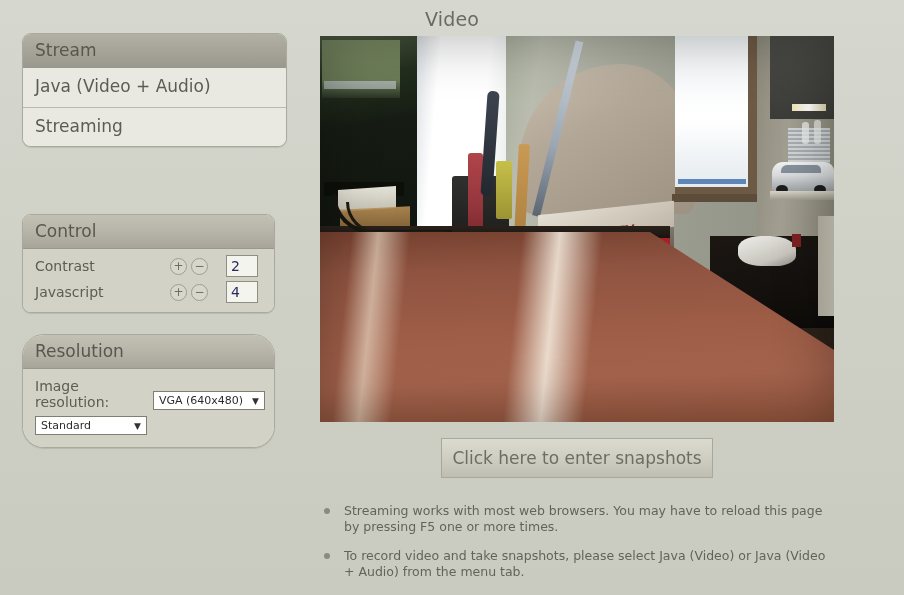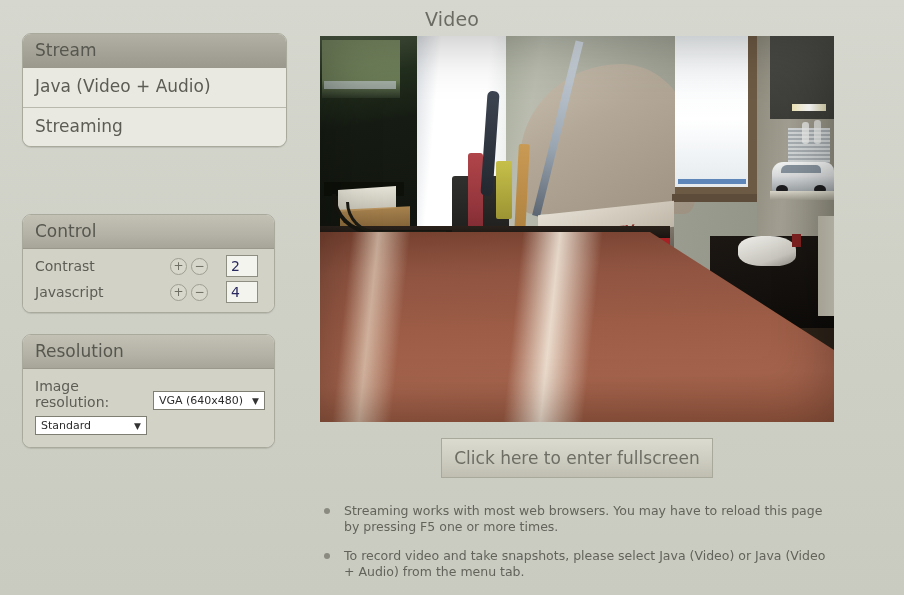--- a/index.html
+++ b/index.html
@@ -93,21 +93,21 @@
     border: 1px solid #8e8e82;
     background: #f4f4ee;
     color: #2a2a60;
     font-size: 14px;
     font-family: "DejaVu Sans", sans-serif;
     padding: 0 4px;
     text-align: left;
   }
 
   
-  #resolution-panel { left: 22px; top: 334px; width: 253px; }
+  #resolution-panel { left: 22px; top: 334px; width: 253px; border-radius: 22px; }
   .res-rows { padding: 6px 0 9px 0; background: #d2d2c7; }
   .res-row {
     display: flex;
     align-items: flex-end;
     padding: 3px 8px 3px 12px;
   }
   .res-label {
     font-size: 14px;
     color: #5d5d55;
     flex: 0 0 118px;
@@ -489,21 +489,21 @@
     <div class="vid-layer v-paper"></div>
     <div class="vid-layer v-woodpanel"></div>
     <div class="vid-layer v-deskedge"></div>
     <div class="vid-layer v-cable1"></div>
     <div class="vid-layer v-cable2"></div>
     <div class="vid-layer v-desk"></div>
     <div class="vid-layer v-rightcorner"></div>
     <div class="vid-layer v-vignette"></div>
   </div>
 
-  <div id="fullscreen-button">Click here to enter fullscreen</div>
+  <div id="fullscreen-button">Click here to enter snapshots</div>
 
   <div id="notes">
     <div class="note">
       <span class="bullet"></span>
       <span>Streaming works with most web browsers. You may have to reload this page by pressing F5 one or more times.</span>
     </div>
     <div class="note">
       <span class="bullet"></span>
       <span>To record video and take snapshots, please select Java (Video) or Java (Video + Audio) from the menu tab.</span>
     </div>

